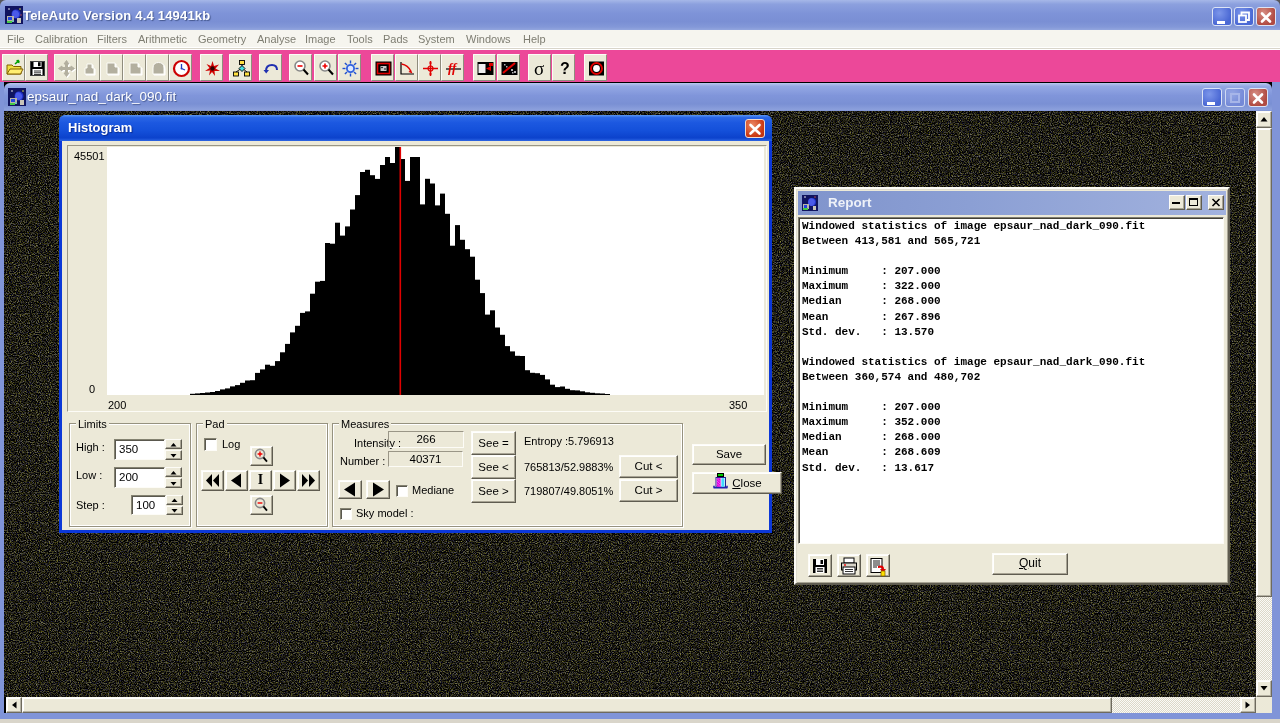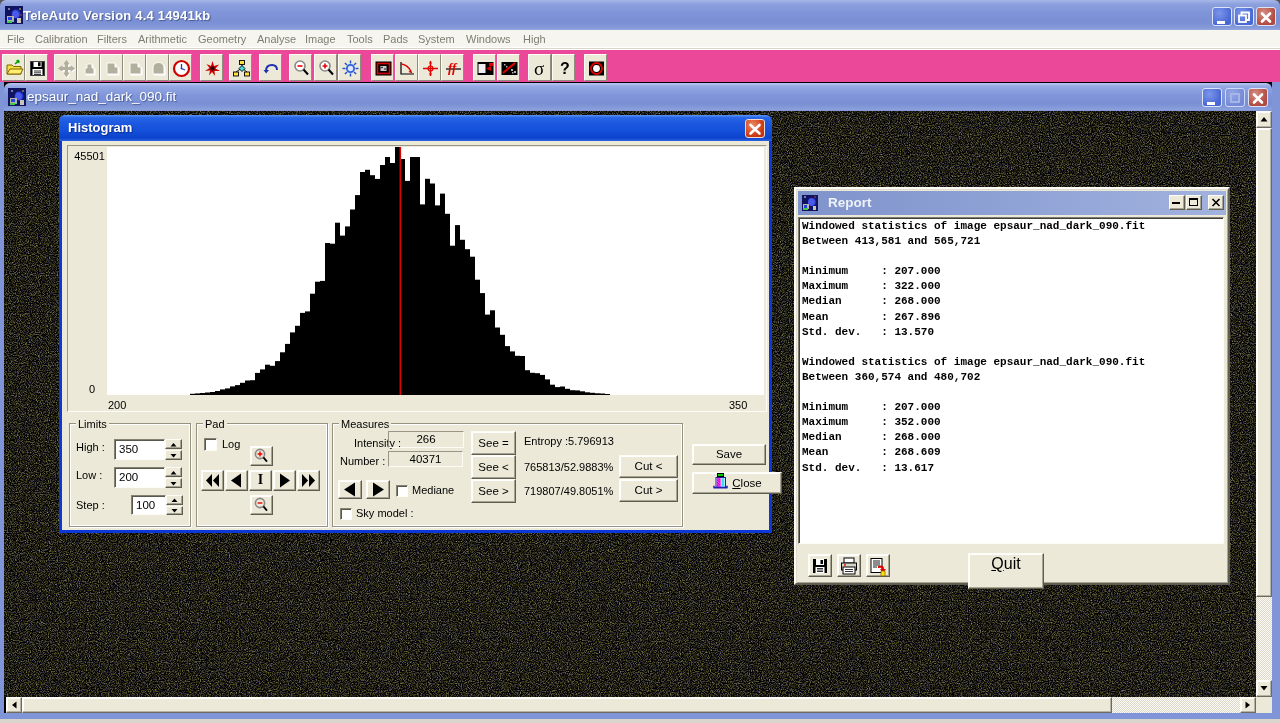--- a/index.html
+++ b/index.html
@@ -65,21 +65,21 @@
 .spin .up{top:0}.spin .dn{top:11px}
 
 #report{left:794px;top:187px;width:436px;height:398px;background:#ece9d8;
  border:2px solid;border-color:#fdfcf7 #5f5c50 #5f5c50 #fdfcf7;box-shadow:inset 1px 1px 0 #dedbcd,inset -1px -1px 0 #a8a494}
 #repbar{left:2px;top:2px;width:428px;height:24px;background:linear-gradient(90deg,#8094cc 0%,#8b9fd4 40%,#a2b2de 100%)}
 #repbar .ttext{left:30px;top:4px;color:#eef1f8;font-weight:bold;font-size:13.5px}
 .repbtn{position:absolute;top:4px;width:16px;height:15px;background:#ece9d8;border:1px solid;border-color:#fdfcf7 #5f5c50 #5f5c50 #fdfcf7;box-shadow:inset -1px -1px 0 #a8a494;font-size:9px;font-weight:bold;text-align:center;color:#000}
 #reptext{left:2px;top:28px;width:426px;height:327px;background:#fff;border:1px solid;border-color:#7d7a6d #fdfcf7 #fdfcf7 #7d7a6d;box-shadow:inset 1px 1px 0 #403e36;overflow:hidden}
 #reptext pre{position:absolute;left:3px;top:1px;font-family:"Liberation Mono",monospace;font-size:11px;line-height:15.1px;font-weight:bold;color:#000}
 .ricon{position:absolute;width:24px;height:23px;background:#ece9d8;border:1px solid;border-color:#fdfcf7 #5f5c50 #5f5c50 #fdfcf7;box-shadow:inset -1px -1px 0 #a8a494,inset 1px 1px 0 #fff}
-#quit{left:172px;top:364px;width:76px;height:36px;font-size:16px;line-height:19px}
+#quit{left:196px;top:364px;width:76px;height:22px;font-size:12px;line-height:19px}
 </style></head>
 <body>
 
 <div class="abs" style="left:0;top:0;width:1280px;height:8px;background:#56565a"></div>
 <div class="abs" id="titlebar">
  <svg class="abs" style="left:5px;top:6px" width="18" height="18">
       <rect width="18" height="18" fill="#101460"></rect>
       <circle cx="11" cy="8" r="4.5" fill="#2233cc"></circle>
       <path d="M8 5 Q12 3 14 7 Q15 11 11 12 Q7 12 7 8Z" fill="#4a5ae8"></path>
       <rect x="2" y="10" width="7" height="6" fill="#b8b4a8"></rect>
@@ -113,21 +113,21 @@
     <span style="left:35px">Calibration</span>
     <span style="left:97px">Filters</span>
     <span style="left:138px">Arithmetic</span>
     <span style="left:198px">Geometry</span>
     <span style="left:257px">Analyse</span>
     <span style="left:305px">Image</span>
     <span style="left:347px">Tools</span>
     <span style="left:383px">Pads</span>
     <span style="left:418px">System</span>
     <span style="left:466px">Windows</span>
-    <span style="left:523px">High</span>
+    <span style="left:523px">Help</span>
 </div>
 
 <div class="abs" id="toolbar">
  <div class="tbtn" style="left:2px">
       <svg width="19" height="19" viewBox="0 0 19 19">
         <path d="M2 15 L2 6 L7 6 L8.5 7.5 L16 7.5 L16 15 Z" fill="#f0e040" stroke="#806000" stroke-width="1"></path>
         <path d="M2 15 L5 10 L18 10 L15.5 15 Z" fill="#ffee70" stroke="#806000" stroke-width="1"></path>
         <path d="M10 5 L14 1.5 M14 1.5 L11.5 1.8 M14 1.5 L13.5 4" stroke="#00a000" stroke-width="1.6" fill="none"></path>
       </svg>
     </div>
@@ -468,21 +468,21 @@
 <rect x="473" y="244.3" width="5" height="3.7"></rect>
 <rect x="478" y="245.3" width="5" height="2.7"></rect>
 <rect x="483" y="245.8" width="5" height="2.2"></rect>
 <rect x="488" y="246.3" width="5" height="1.7"></rect>
 <rect x="493" y="246.5" width="5" height="1.5"></rect>
 <rect x="498" y="247.0" width="5" height="1.0"></rect>
     </g>
     <rect x="292.5" y="0" width="1.6" height="248" fill="#e00000"></rect>
    </svg>
   </div>
-  <div class="lbl" style="left:12px;top:9px;width:31px;text-align:center">45501</div>
+  <div class="lbl" style="left:12px;top:9px;width:31px;text-align:left">45501</div>
   <div class="lbl" style="left:12px;top:242px;width:21px;text-align:right">0</div>
   <div class="lbl" style="left:46px;top:258px">200</div>
   <div class="lbl" style="left:667px;top:258px">350</div>
 
   <div class="gbox" style="left:7px;top:282px;width:122px;height:104px">
         <div class="glabel">Limits</div>
       </div>
   <div class="gbox" style="left:270px;top:282px;width:351px;height:104px">
         <div class="glabel">Measures</div>
       </div>

